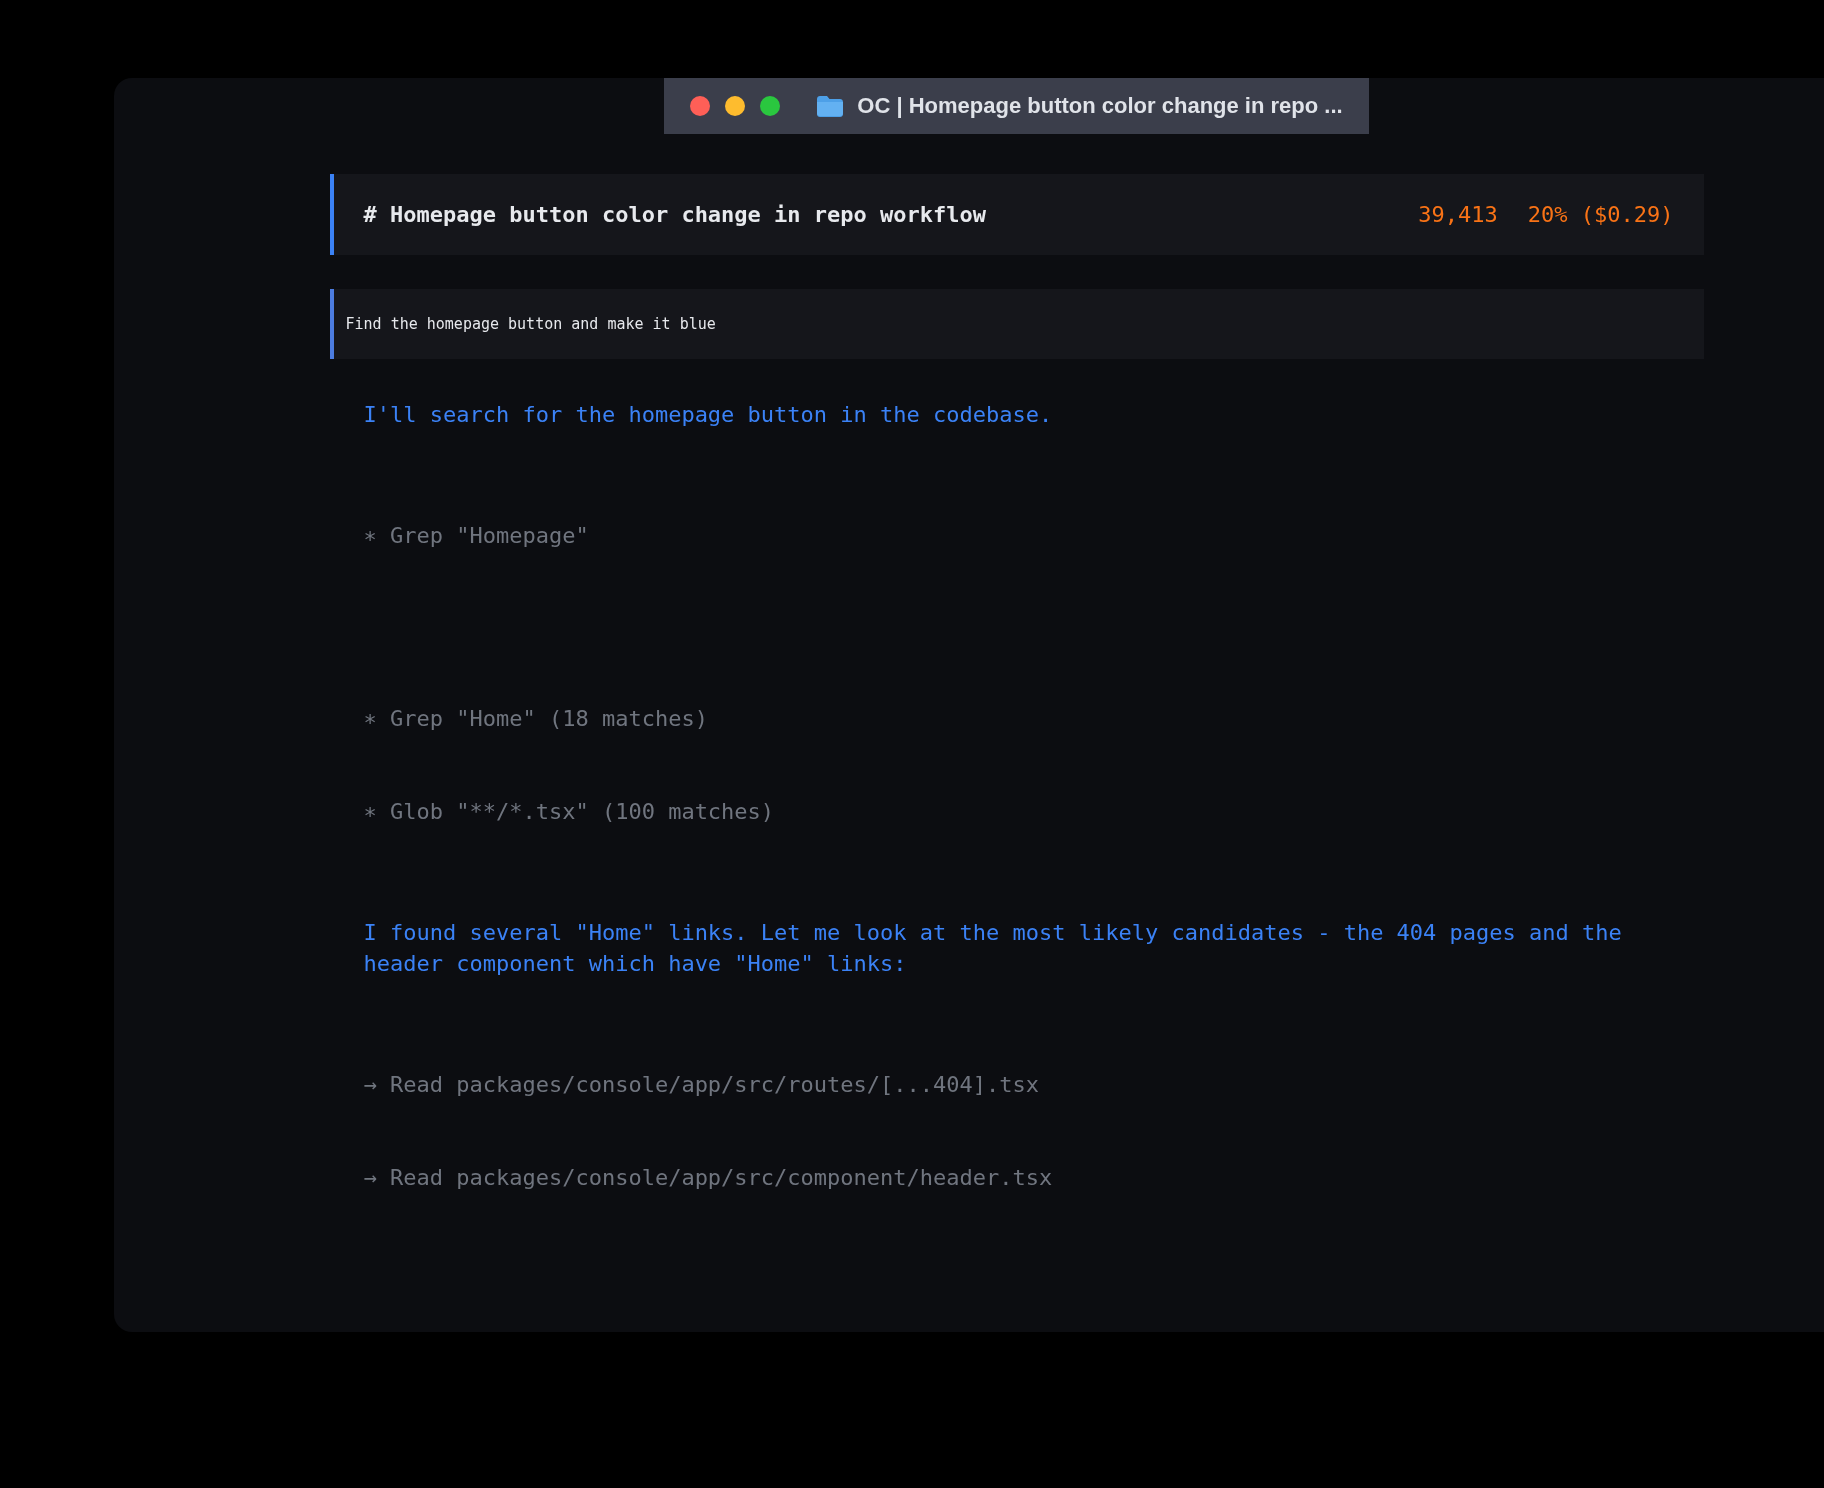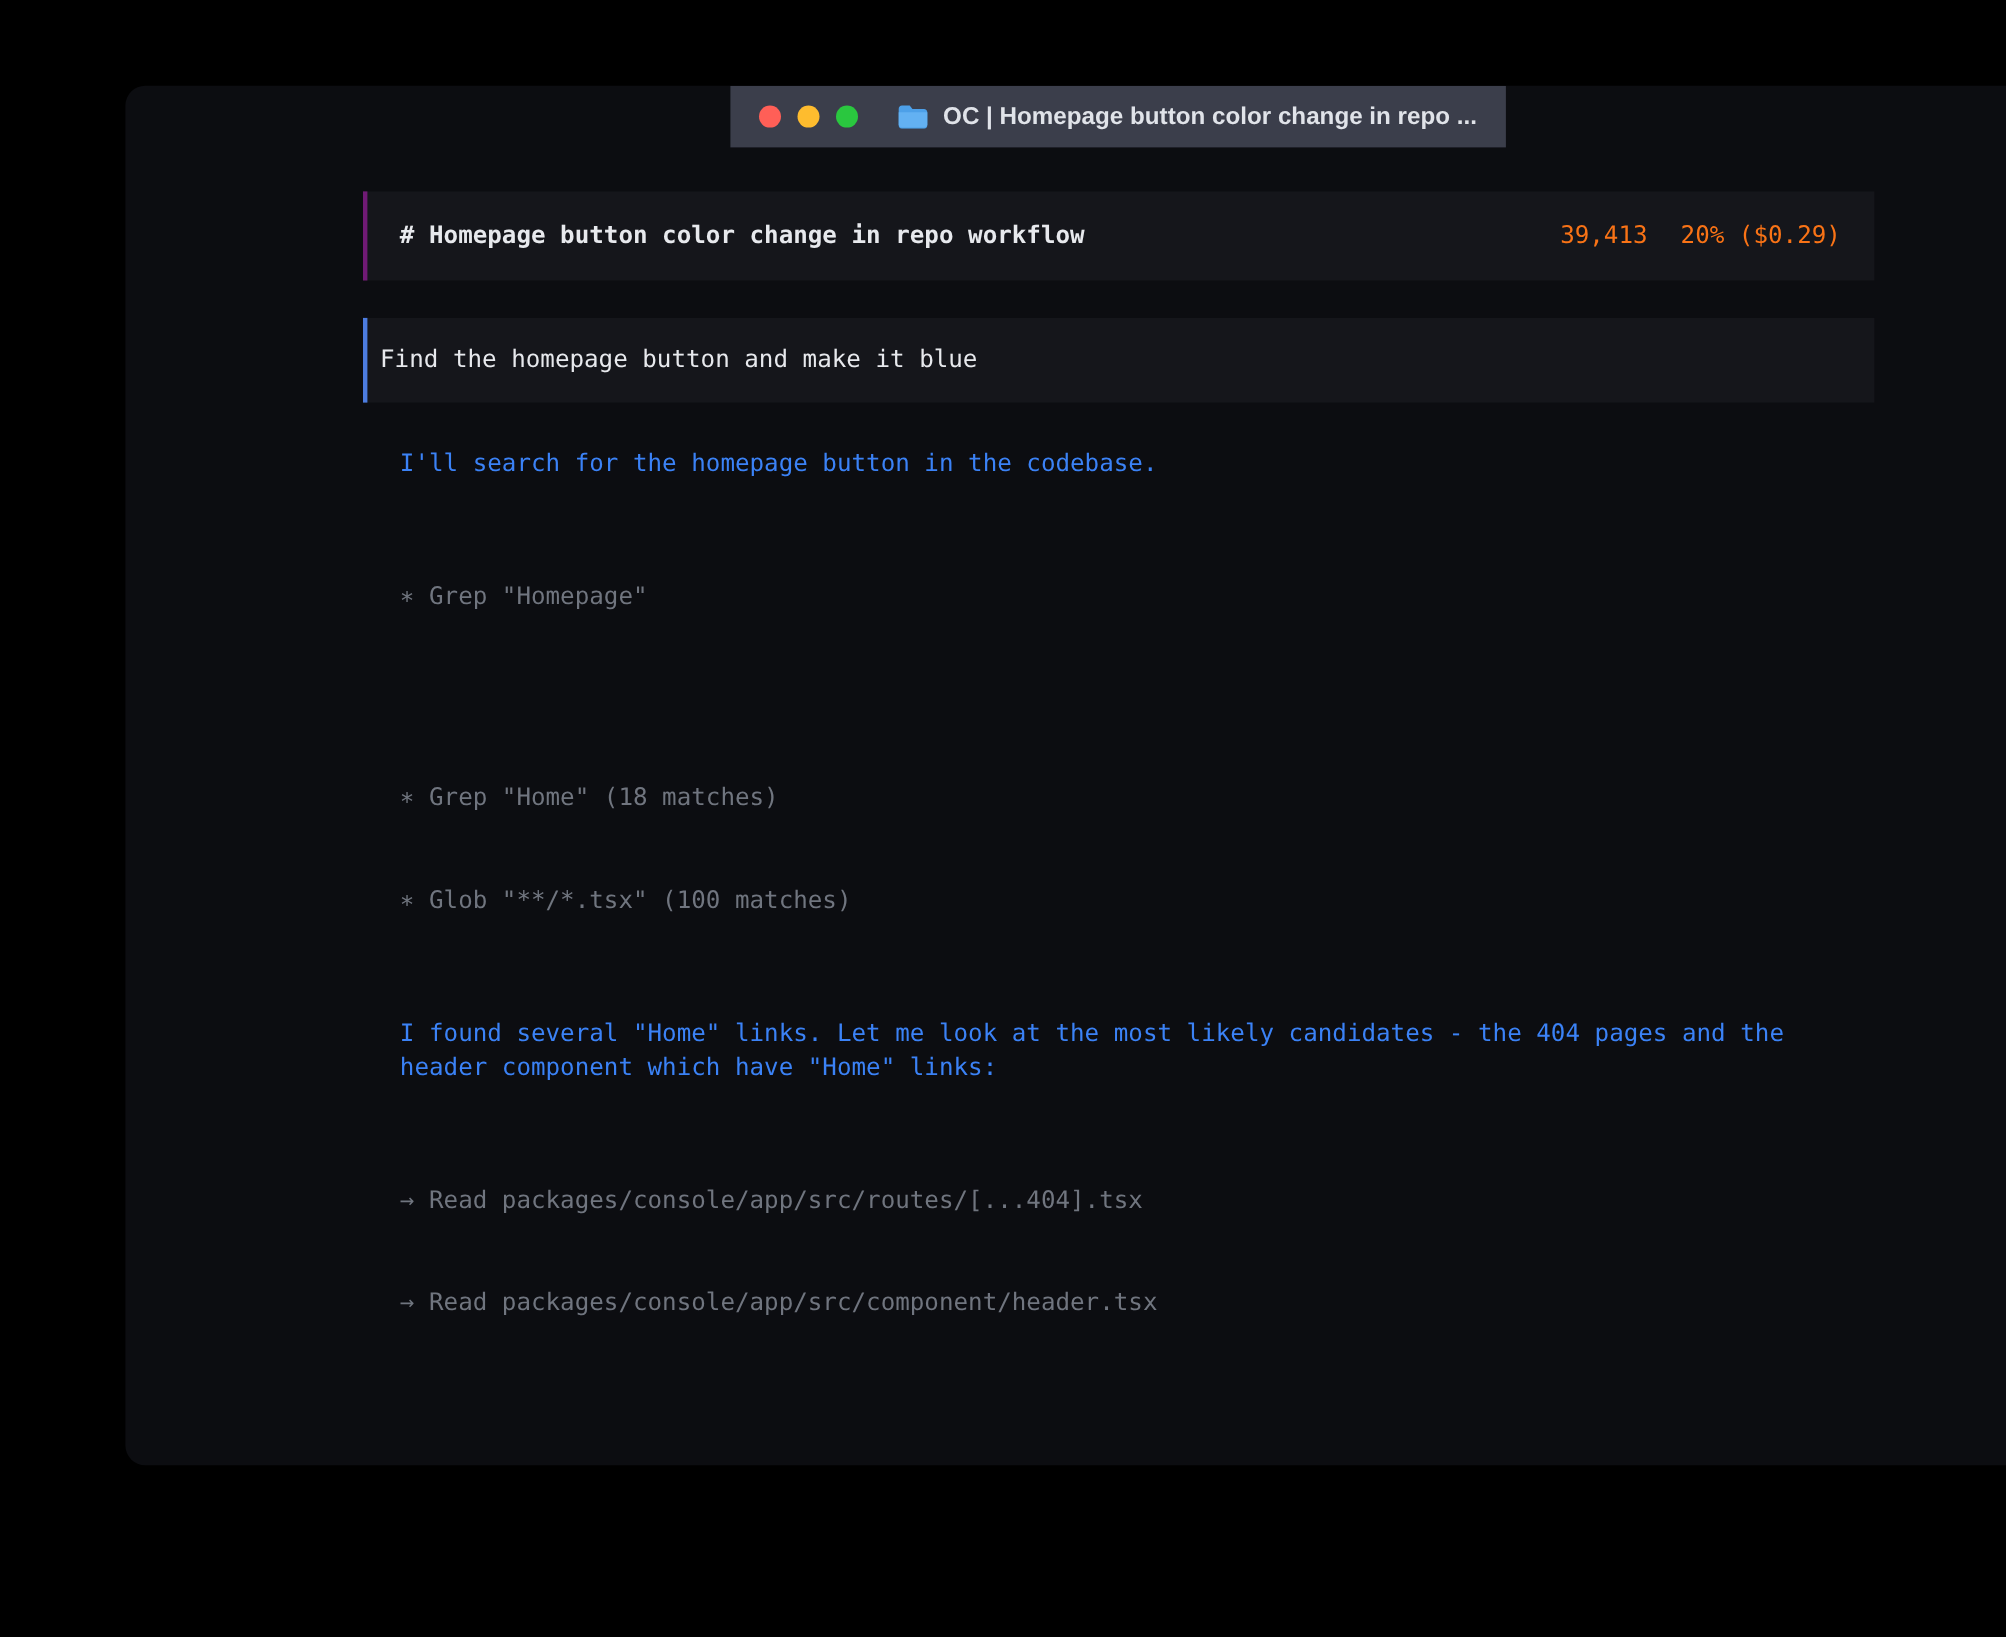--- a/index.html
+++ b/index.html
@@ -27,29 +27,29 @@
   .titlegroup { display:flex; align-items:center; gap:13px; margin-left:36px; }
   .folder-icon svg { display:block; }
   .window-title {
     font-family:"Liberation Sans", sans-serif; font-weight:700;
     font-size:22px; color:#e0e3e9; white-space:nowrap;
   }
   .content {
     flex:1 1 auto; display:flex; flex-direction:column;
     padding:40px 38px 14px 38px; min-height:0;
   }
-  .block { background:#15161b; border-left:4px solid #701a75; }
+  .block { background:#15161b; border-left:4px solid #3b82f6; }
   .session-header {
     padding:28px 30px; display:flex; justify-content:space-between; align-items:center;
   }
   .session-title { font-weight:700; font-size:22px; color:#e7e9ed; white-space:pre; }
   .session-meta { display:flex; gap:30px; font-size:22px; color:#f97316; white-space:pre; }
   .user-block {
     margin-top:34px; padding:26px 12px; border-left-color:#4c7ce0;
-    font-size:22px; color:#e7e9ed;
+    font-size:15px; color:#e7e9ed;
   }
   .transcript {
     margin:40px 0 0 34px; max-width:1340px;
     font-size:22px; line-height:31px;
   }
   .transcript .txt { color:#3b82f6; margin-bottom:28px; }
   .tool-group { color:#70757f; margin-bottom:28px; white-space:pre-wrap; }
   .tool-line { white-space:pre; }
   .window-footer { flex:0 0 16px; background:#3b3e4b; }
 </style>

